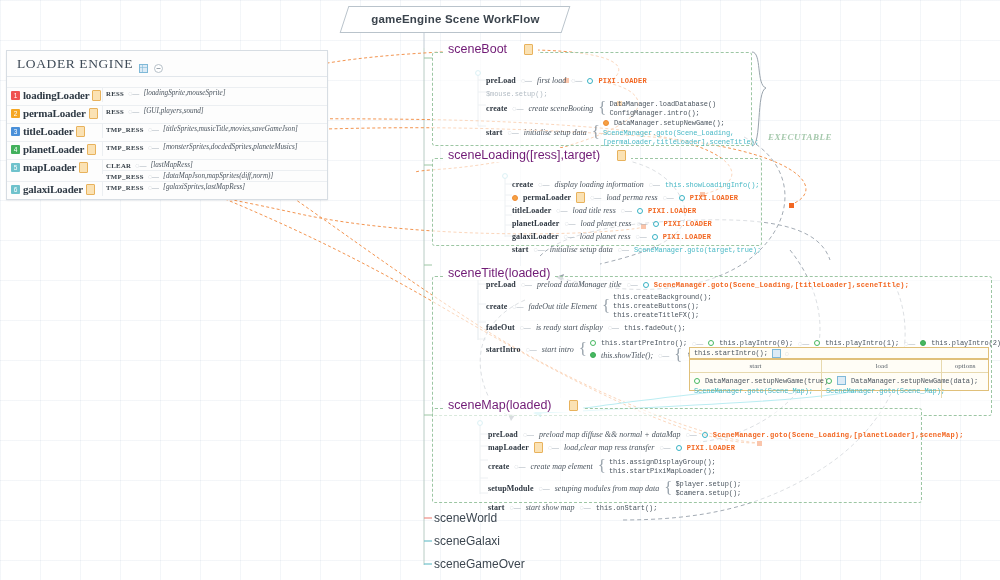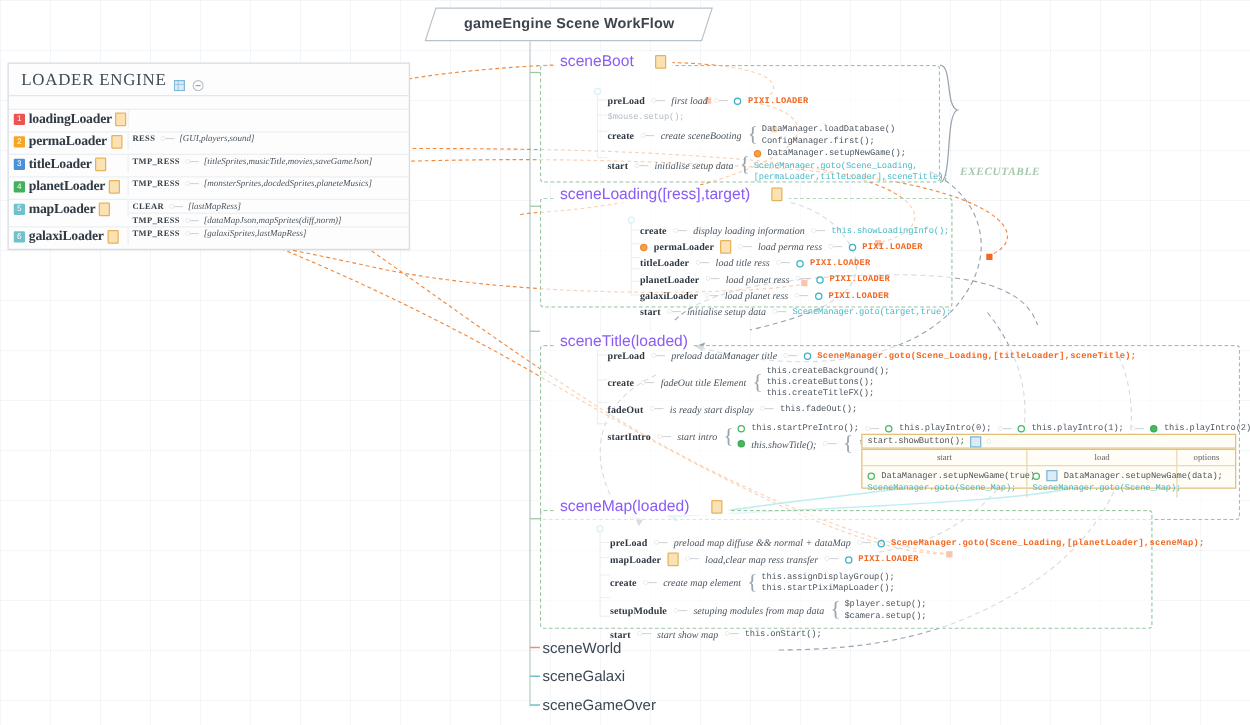--- a/index.html
+++ b/index.html
@@ -63,21 +63,21 @@
   .res-val{font-family:"Liberation Serif",serif;font-style:italic;font-size:7.2px;color:#4a545e;}
 
   
   .scene{
     position:absolute;box-sizing:border-box;
     border:1px dashed #9cc6a3;background:rgba(255,255,255,.62);
     border-radius:3px;
   }
   .scene-head{
     position:absolute;top:-11px;left:10px;background:#ffffff;
-    padding:0 5px;font-size:12.5px;color:#8b5cf6;display:flex;align-items:center;gap:17px;
+    padding:0 5px;font-size:12.5px;color:#701a75;display:flex;align-items:center;gap:17px;
     white-space:nowrap;
   }
   .rows{position:absolute;}
   .row{display:flex;align-items:center;gap:5px;white-space:nowrap;height:13px;}
   .mname{font-family:"Liberation Serif",serif;font-weight:bold;font-size:8px;color:#2f3842;letter-spacing:.1px;}
   .mdesc{font-family:"Liberation Serif",serif;font-style:italic;font-size:8px;color:#4b555f;}
   .code{font-family:"Liberation Mono","DejaVu Sans Mono",monospace;font-size:7px;color:#4c5660;letter-spacing:-.1px;}
   .code.teal{color:#4ab9c6;}
   .code.orange{color:#f26722;font-weight:bold;letter-spacing:.2px;}
   .code.grey{color:#b3bcc4;}
@@ -237,20 +237,27 @@
     </span>
   </div>
   <div class="loader-spacer"></div>
   <div id="loader-rows">
       <div class="loader-row">
         <div class="lr-left">
           <span class="badge" style="background: rgb(239, 83, 80);">1</span>
           <span class="lname">loadingLoader</span>
           <span class="doc-ico"></span>
         </div>
+        <div class="lr-right">
+          <div class="res-line">
+            <span class="res-key">RESS</span>
+            <span class="conn">◌—</span>
+            <span class="res-val">[loadingSprite,mouseSprite]</span>
+          </div>
+        </div>
       </div>
       <div class="loader-row">
         <div class="lr-left">
           <span class="badge" style="background: rgb(245, 166, 35);">2</span>
           <span class="lname">permaLoader</span>
           <span class="doc-ico"></span>
         </div>
         <div class="lr-right">
           <div class="res-line">
             <span class="res-key">RESS</span>
@@ -344,21 +351,21 @@
     <span class="code grey">$mouse.setup();</span>
   </div>
   <div class="row" style="height:16px">
     <span class="mname">create</span>
     <span class="conn">◌—</span>
     <span class="mdesc">create sceneBooting</span>
     <span class="group">
       <span class="brace">{</span>
       <span class="glines">
         <span class="code">DataManager.loadDatabase()</span>
-        <span class="code">ConfigManager.first();</span>
+        <span class="code">ConfigManager.intro();</span>
       </span>
     </span>
   </div>
   <div class="row" style="height:22px;margin-top:5px">
     <span class="mname">start</span>
     <span class="conn">◌—</span>
     <span class="mdesc">initialise setup data</span>
     <span class="group">
       <span class="brace">{</span>
       <span class="glines">
@@ -490,21 +497,21 @@
           <span class="conn">◌—</span>
           <span class="brace">{</span>
           <span class="code">this.showBg();</span>
         </span>
       </span>
     </span>
   </div>
 </div>
 
 <div class="showbtn-bar" style="left:689px;top:347px;width:300px;height:12px;">
-  <span class="code">start.showButton();</span>
+  <span class="code">this.startIntro();</span>
   <span class="chkico"></span>
   <span class="conn">◌</span>
 </div>
 <div class="opt-table" style="left:689px;top:359px;width:300px;height:32px;">
   <div class="opt-head">
     <div style="width:132px" class="opt-sep">start</div>
     <div style="width:120px" class="opt-sep">load</div>
     <div style="width:46px">options</div>
   </div>
   <div class="opt-body">

